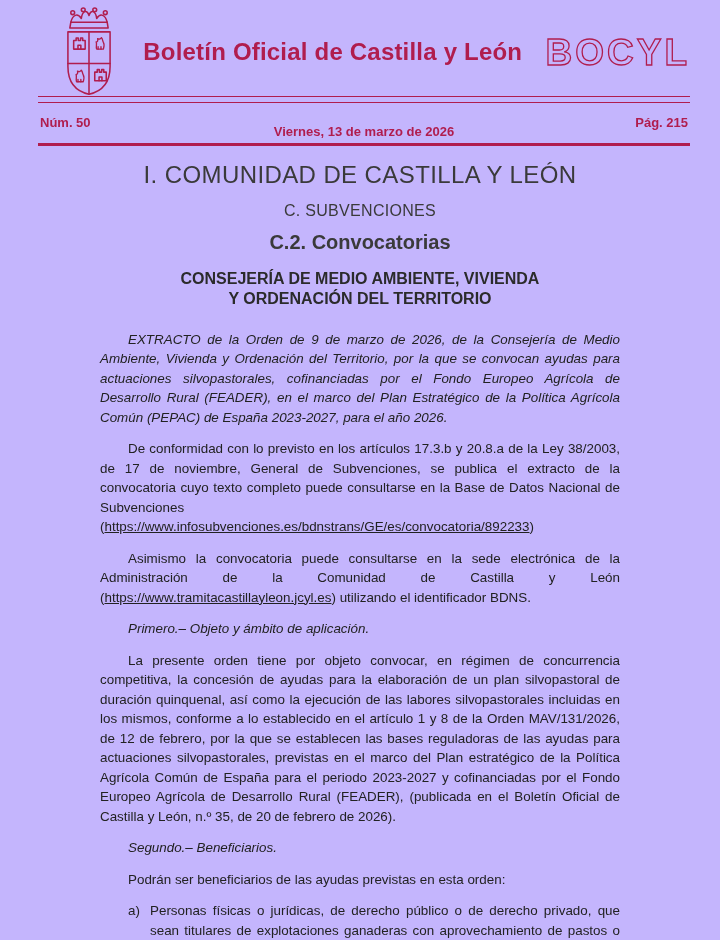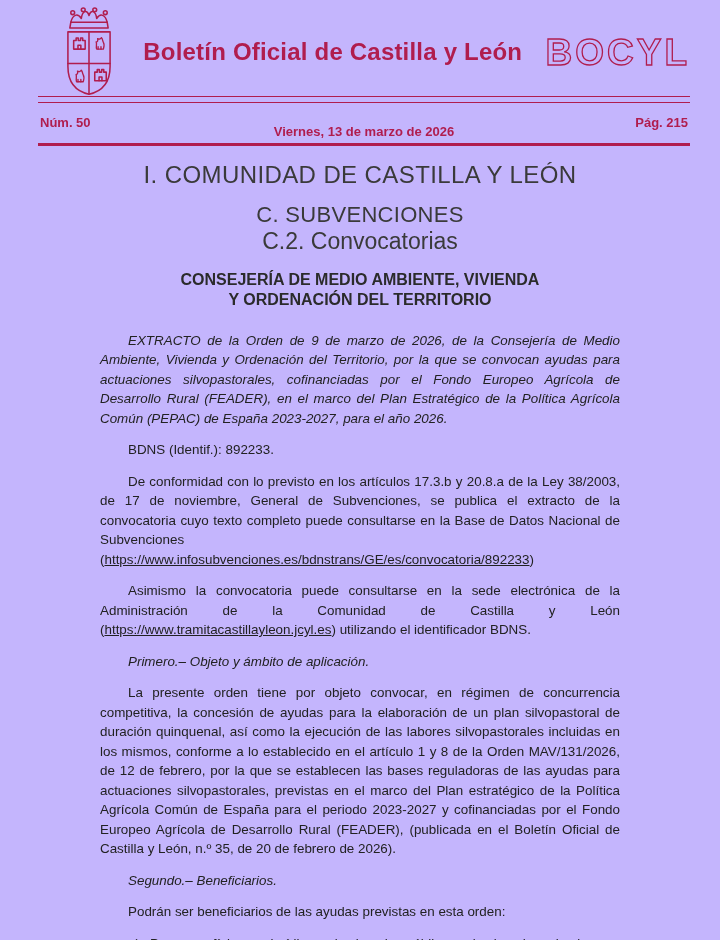--- a/index.html
+++ b/index.html
@@ -43,22 +43,22 @@
     display:flex;align-items:center;
     font-size:13px;font-weight:bold;color:var(--crimson);
     padding:3px 2px 4px 2px;
   }
   .meta-row .c{flex:1;text-align:center;margin-top:18px;}
   .meta-row .r{min-width:70px;text-align:right;}
   .meta-row .l{min-width:70px;text-align:left;}
   
   .titles{text-align:center;color:#3a3a3a;margin-top:15px;}
   .t1{font-size:24px;font-weight:400;letter-spacing:.4px;}
-  .t2{font-size:22px;font-weight:400;margin-top:13px;letter-spacing:.3px;}
-  .t3{font-size:23px;font-weight:400;}
+  .t2{font-size:16px;font-weight:400;margin-top:13px;letter-spacing:.3px;}
+  .t3{font-size:20px;font-weight:700;margin-top:11px;}
   .t4{font-size:16px;font-weight:bold;color:#2b2b2b;margin-top:15px;line-height:20px;}
   
   .doc-body{
     margin:21px 100px 0 100px;
     font-size:13.4px;line-height:19.5px;
     text-align:justify;color:#222;
   }
   .doc-body p{margin:0 0 12px 0;text-indent:28px;}
   .doc-body p.it{font-style:italic;}
   a.doc-link{color:#222;text-decoration:underline;cursor:pointer;}
@@ -128,21 +128,20 @@
     <div class="t4">
       <div>CONSEJERÍA DE MEDIO AMBIENTE, VIVIENDA</div>
       <div>Y ORDENACIÓN DEL TERRITORIO</div>
     </div>
   </div>
 
   <main class="doc-body">
 
     <p class="it">EXTRACTO de la Orden de 9 de marzo de 2026, de la Consejería de Medio Ambiente, Vivienda y Ordenación del Territorio, por la que se convocan ayudas para actuaciones silvopastorales, cofinanciadas por el Fondo Europeo Agrícola de Desarrollo Rural (FEADER), en el marco del Plan Estratégico de la Política Agrícola Común (PEPAC) de España 2023-2027, para el año 2026.</p>
 
-    <p>BDNS (Identif.): 892233.</p>
 
     <p><span>De conformidad con lo previsto en los artículos 17.3.b y 20.8.a de la Ley 38/2003, de 17 de noviembre, General de Subvenciones, se publica el extracto de la convocatoria cuyo texto completo puede consultarse en la Base de Datos Nacional de Subvenciones (</span><a class="doc-link">https://www.infosubvenciones.es/bdnstrans/GE/es/convocatoria/892233</a><span>)</span></p>
 
     <p><span>Asimismo la convocatoria puede consultarse en la sede electrónica de la Administración de la Comunidad de Castilla y León (</span><a class="doc-link">https://www.tramitacastillayleon.jcyl.es</a><span>) utilizando el identificador BDNS.</span></p>
 
     <p class="it">Primero.– Objeto y ámbito de aplicación.</p>
 
     <p>La presente orden tiene por objeto convocar, en régimen de concurrencia competitiva, la concesión de ayudas para la elaboración de un plan silvopastoral de duración quinquenal, así como la ejecución de las labores silvopastorales incluidas en los mismos, conforme a lo establecido en el artículo 1 y 8 de la Orden MAV/131/2026, de 12 de febrero, por la que se establecen las bases reguladoras de las ayudas para actuaciones silvopastorales, previstas en el marco del Plan estratégico de la Política Agrícola Común de España para el periodo 2023-2027 y cofinanciadas por el Fondo Europeo Agrícola de Desarrollo Rural (FEADER), (publicada en el Boletín Oficial de Castilla y León, n.º 35, de 20 de febrero de 2026).</p>
 
     <p class="it">Segundo.– Beneficiarios.</p>

